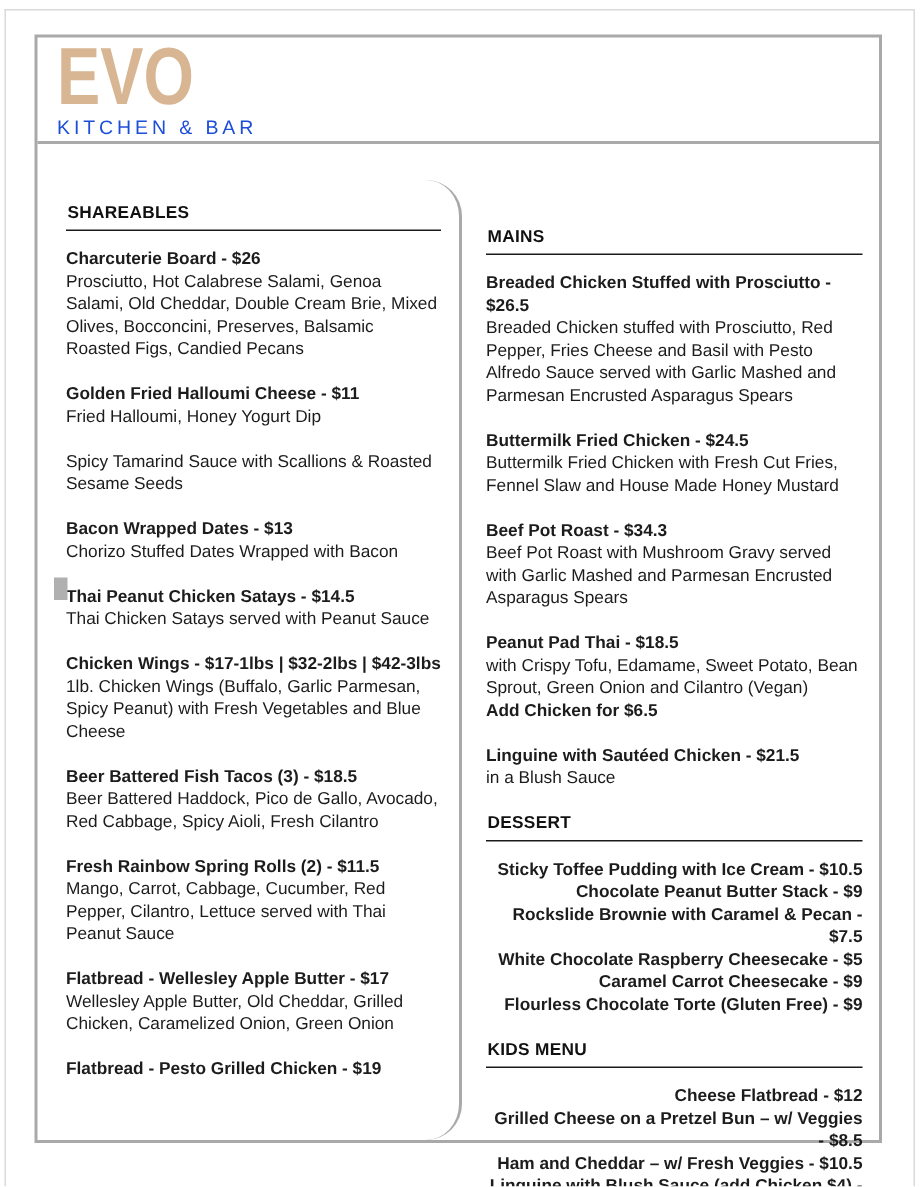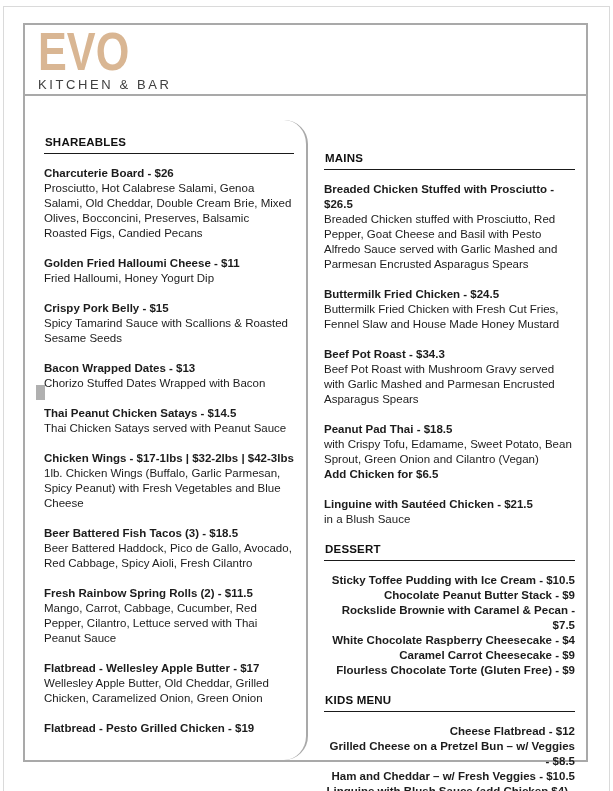--- a/index.html
+++ b/index.html
@@ -44,21 +44,21 @@
     font-size: 54px;
     font-weight: bold;
     line-height: 0.92;
     letter-spacing: 0;
     transform: scaleX(0.80);
     transform-origin: left center;
     width: fit-content;
     white-space: nowrap;
   }
   .brand-tagline {
-    color: #404040;
+    color: #1d4ed8;
     font-size: 13px;
     letter-spacing: 2.6px;
     margin-top: 1px;
     white-space: nowrap;
   }
   .content-row { flex: 1; display: flex; min-height: 0; }
   .col {
     box-sizing: border-box;
     font-size: 11.5px;
     line-height: 15px;
@@ -111,21 +111,20 @@
 
           <div class="item">
             <div class="item-name">Charcuterie Board - $26</div>
             <div class="item-desc">Prosciutto, Hot Calabrese Salami, Genoa Salami, Old Cheddar, Double Cream Brie, Mixed Olives, Bocconcini, Preserves, Balsamic Roasted Figs, Candied Pecans</div>
           </div>
           <div class="item">
             <div class="item-name">Golden Fried Halloumi Cheese - $11</div>
             <div class="item-desc">Fried Halloumi, Honey Yogurt Dip</div>
           </div>
           <div class="item">
-            <div class="item-name">Crispy Pork Belly - $15</div>
             <div class="item-desc">Spicy Tamarind Sauce with Scallions &amp; Roasted Sesame Seeds</div>
           </div>
           <div class="item">
             <div class="item-name">Bacon Wrapped Dates - $13</div>
             <div class="item-desc">Chorizo Stuffed Dates Wrapped with Bacon</div>
           </div>
           <div class="item">
             <div class="item-name">Thai Peanut Chicken Satays - $14.5</div>
             <div class="item-desc">Thai Chicken Satays served with Peanut Sauce</div>
           </div>
@@ -150,21 +149,21 @@
           </div>
         </div>
       </div>
 
       <div class="col col-right">
         <div class="section">
           <div class="section-title">MAINS</div>
 
           <div class="item">
             <div class="item-name">Breaded Chicken Stuffed with Prosciutto - $26.5</div>
-            <div class="item-desc">Breaded Chicken stuffed with Prosciutto, Red Pepper, Goat Cheese and Basil with Pesto Alfredo Sauce served with Garlic Mashed and Parmesan Encrusted Asparagus Spears</div>
+            <div class="item-desc">Breaded Chicken stuffed with Prosciutto, Red Pepper, Fries Cheese and Basil with Pesto Alfredo Sauce served with Garlic Mashed and Parmesan Encrusted Asparagus Spears</div>
           </div>
           <div class="item">
             <div class="item-name">Buttermilk Fried Chicken - $24.5</div>
             <div class="item-desc">Buttermilk Fried Chicken with Fresh Cut Fries, Fennel Slaw and House Made Honey Mustard</div>
           </div>
           <div class="item">
             <div class="item-name">Beef Pot Roast - $34.3</div>
             <div class="item-desc">Beef Pot Roast with Mushroom Gravy served with Garlic Mashed and Parmesan Encrusted Asparagus Spears</div>
           </div>
           <div class="item">
@@ -183,21 +182,21 @@
           <div class="item">
             <div class="item-name">Sticky Toffee Pudding with Ice Cream - $10.5</div>
           </div>
           <div class="item">
             <div class="item-name">Chocolate Peanut Butter Stack - $9</div>
           </div>
           <div class="item">
             <div class="item-name">Rockslide Brownie with Caramel &amp; Pecan - $7.5</div>
           </div>
           <div class="item">
-            <div class="item-name">White Chocolate Raspberry Cheesecake - $4</div>
+            <div class="item-name">White Chocolate Raspberry Cheesecake - $5</div>
           </div>
           <div class="item">
             <div class="item-name">Caramel Carrot Cheesecake - $9</div>
           </div>
           <div class="item">
             <div class="item-name">Flourless Chocolate Torte (Gluten Free) - $9</div>
           </div>
         </div>
 
         <div class="section compact">

